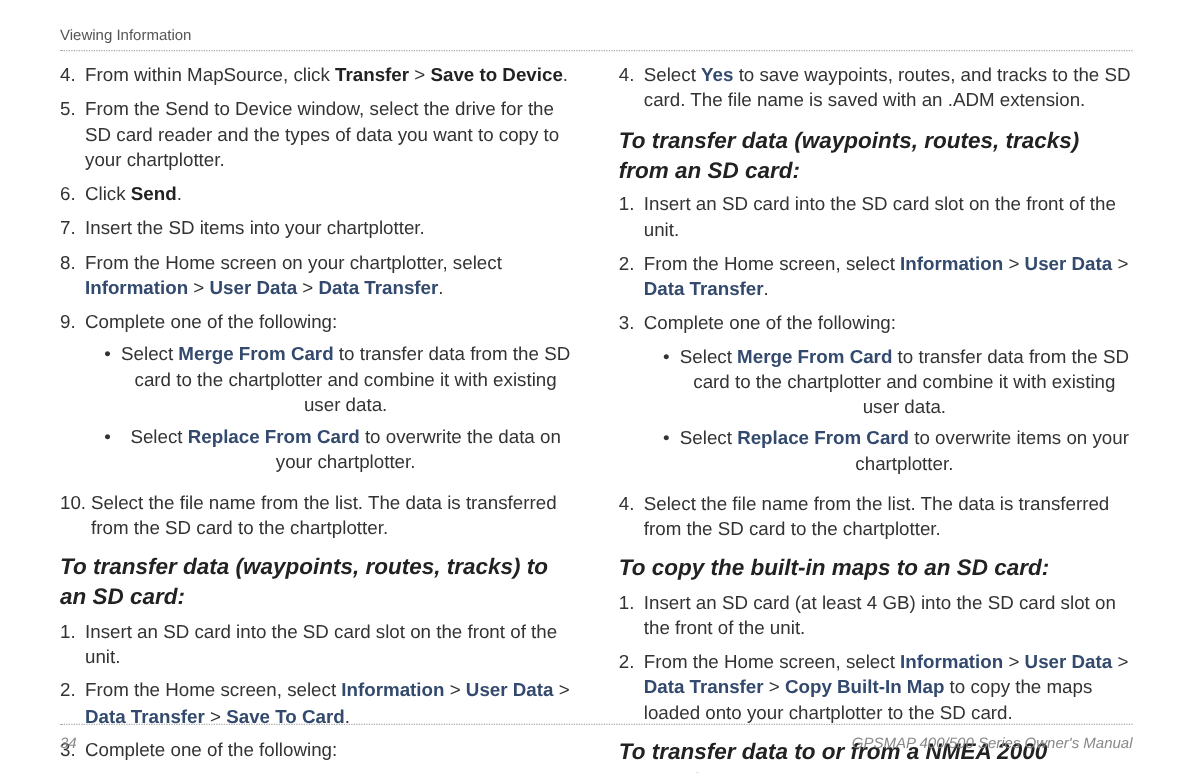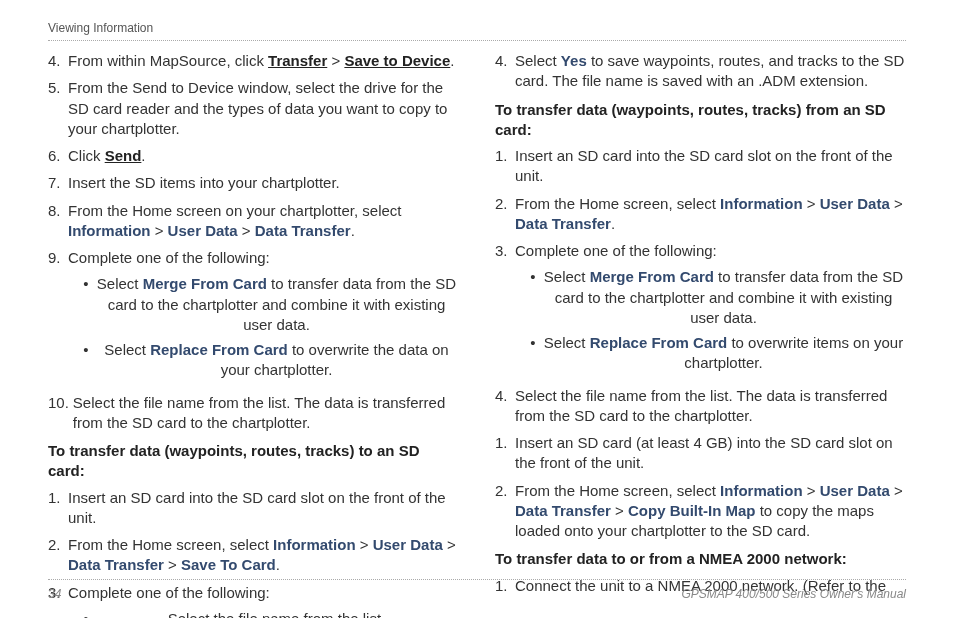--- a/index.html
+++ b/index.html
@@ -55,24 +55,25 @@
   }
   .sublist > li::before {
     content: "•";
     min-width: 16px;
   }
   .sublist > li > .subcontent { flex: 1; }
   .section-title {
     font-weight: bold;
     margin-top: 8px;
     margin-bottom: 6px;
-    font-size: 15px;
+    font-size: 18px;
     color: #222;
-  }
-  .bold { font-weight: bold; color: #222; text-decoration: underline; }
+    font-style: italic;
+  }
+  .bold { font-weight: bold; color: #222; }
   .link {
     font-weight: bold;
     color: #334a6e;
   }
   .sep { color: #333; }
   .footer {
     position: absolute;
     bottom: 16px;
     left: 48px;
     right: 48px;
@@ -189,20 +190,21 @@
               </li>
         </ul>
       </span>
         </li>
       <li>
           <span class="num">4.</span>
           <span class="content">Select the file name from the list. The data is transferred from the SD card to the chartplotter.</span>
         </li>
     </ol>
 
+    <div class="section-title">To copy the built-in maps to an SD card:</div>
     <ol class="list">
       <li>
           <span class="num">1.</span>
           <span class="content">Insert an SD card (at least 4 GB) into the SD card slot on the front of the unit.</span>
         </li>
       <li>
           <span class="num">2.</span>
           <span class="content"><span>From the Home screen, select </span><span class="link">Information</span><span class="sep"> &gt; </span><span class="link">User Data</span><span class="sep"> &gt; </span><span class="link">Data Transfer</span><span class="sep"> &gt; </span><span class="link">Copy Built-In Map</span><span> to copy the maps loaded onto your chartplotter to the SD card.</span></span>
         </li>
     </ol>

